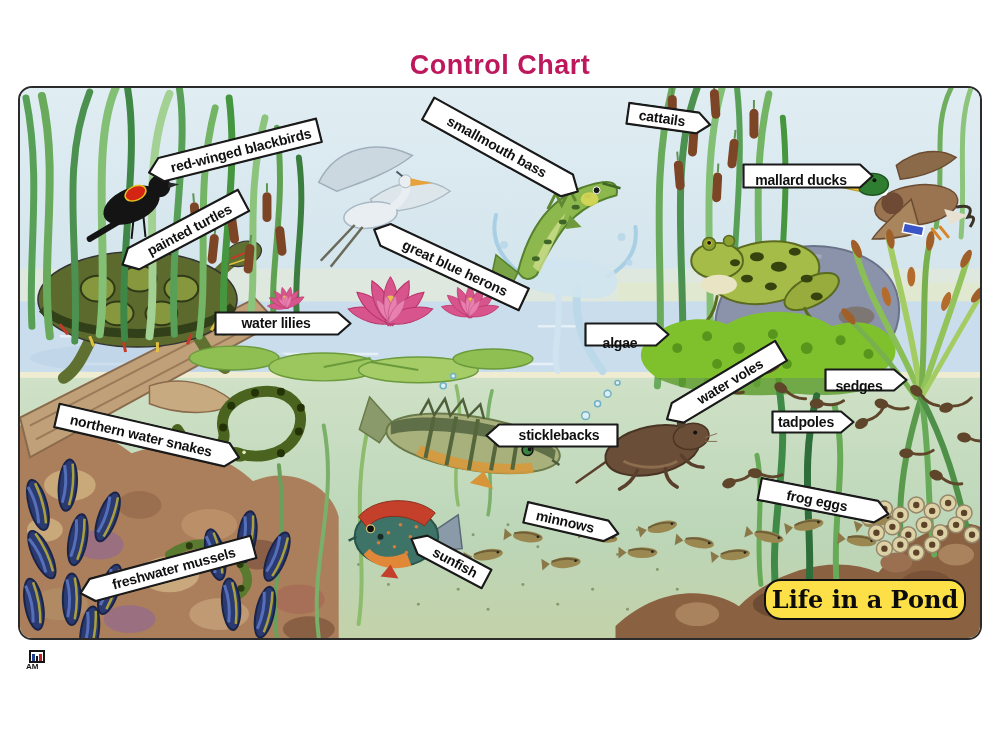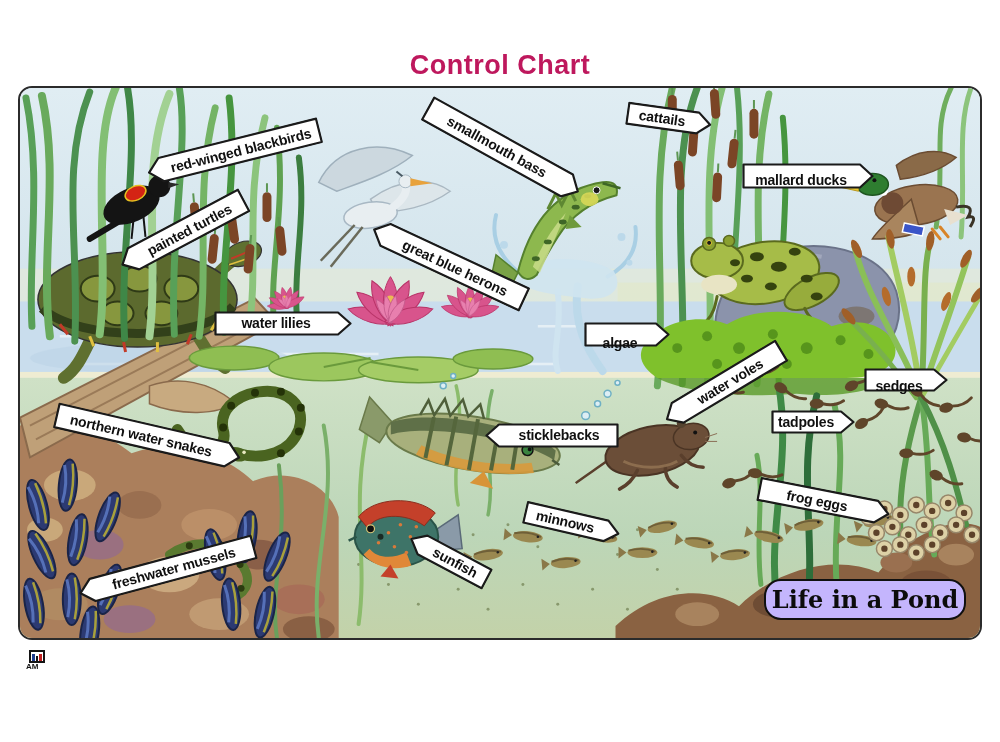--- a/index.html
+++ b/index.html
@@ -18,21 +18,21 @@
   .scene{position:absolute;left:0;top:0;width:960px;height:550px;display:block;}
   .banner-layer{position:absolute;left:0;top:0;width:100%;height:100%;}
   .banner{position:absolute;transform-origin:center center;}
   .banner svg{position:absolute;left:0;top:0;display:block;}
   .banner-text{
     position:absolute;inset:0;display:flex;align-items:center;justify-content:center;
     font-weight:bold;font-size:14px;color:#101010;white-space:nowrap;letter-spacing:-0.2px;
   }
   .caption-box{
     position:absolute;left:744px;top:491px;width:198px;height:37px;
-    background:#c4b5fd;border:2.5px solid #101010;border-radius:17px;
+    background:#fde047;border:2.5px solid #101010;border-radius:17px;
     display:flex;align-items:center;justify-content:center;
     font-family:"DejaVu Serif", serif;font-weight:bold;font-size:24px;color:#0c0c0c;
   }
   .logo{position:absolute;left:26px;top:650px;width:22px;text-align:left;}
   .logo-mark{
     width:16px;height:13px;margin:0 auto;background:#ffffff;border:2px solid #141414;
     display:flex;align-items:flex-end;justify-content:center;gap:1px;padding:1px 1px 0 1px;box-sizing:border-box;
   }
   .logo-bar{width:3px;}
   .logo-bar.b1{height:7px;background:#1f3f90;}
@@ -597,21 +597,21 @@
           <polygon points="1.5,1.5 124,1.5 136.5,12.5 124,23.5 1.5,23.5" fill="#ffffff" stroke="#1a1a1a" stroke-width="2.2" stroke-linejoin="round"></polygon>
         </svg>
         <span class="banner-text" style="padding-right: 14px;">water lilies</span>
       </div>
       <div class="banner" style="left: 564px; top: 233.5px; width: 86px; height: 43px; transform: rotate(0deg);">
         <svg width="86" height="25" viewBox="0 0 86 25">
           <polygon points="1.5,1.5 72,1.5 84.5,12.5 72,23.5 1.5,23.5" fill="#ffffff" stroke="#1a1a1a" stroke-width="2.2" stroke-linejoin="round"></polygon>
         </svg>
         <span class="banner-text" style="padding-right: 14px;">algae</span>
       </div>
-      <div class="banner" style="left: 844px; top: 280px; width: 84px; height: 36px; transform: rotate(0deg);">
+      <div class="banner" style="left: 804px; top: 280px; width: 84px; height: 36px; transform: rotate(0deg);">
         <svg width="84" height="24" viewBox="0 0 84 24">
           <polygon points="1.5,1.5 70,1.5 82.5,12 70,22.5 1.5,22.5" fill="#ffffff" stroke="#1a1a1a" stroke-width="2.2" stroke-linejoin="round"></polygon>
         </svg>
         <span class="banner-text" style="padding-right: 14px;">sedges</span>
       </div>
       <div class="banner" style="left: 636px; top: 284px; width: 136px; height: 26px; transform: rotate(-31deg);">
         <svg width="136" height="26" viewBox="0 0 136 26">
           <polygon points="14,1.5 134.5,1.5 134.5,24.5 14,24.5 1.5,13" fill="#ffffff" stroke="#1a1a1a" stroke-width="2.2" stroke-linejoin="round"></polygon>
         </svg>
         <span class="banner-text" style="padding-left: 14px;">water voles</span>

